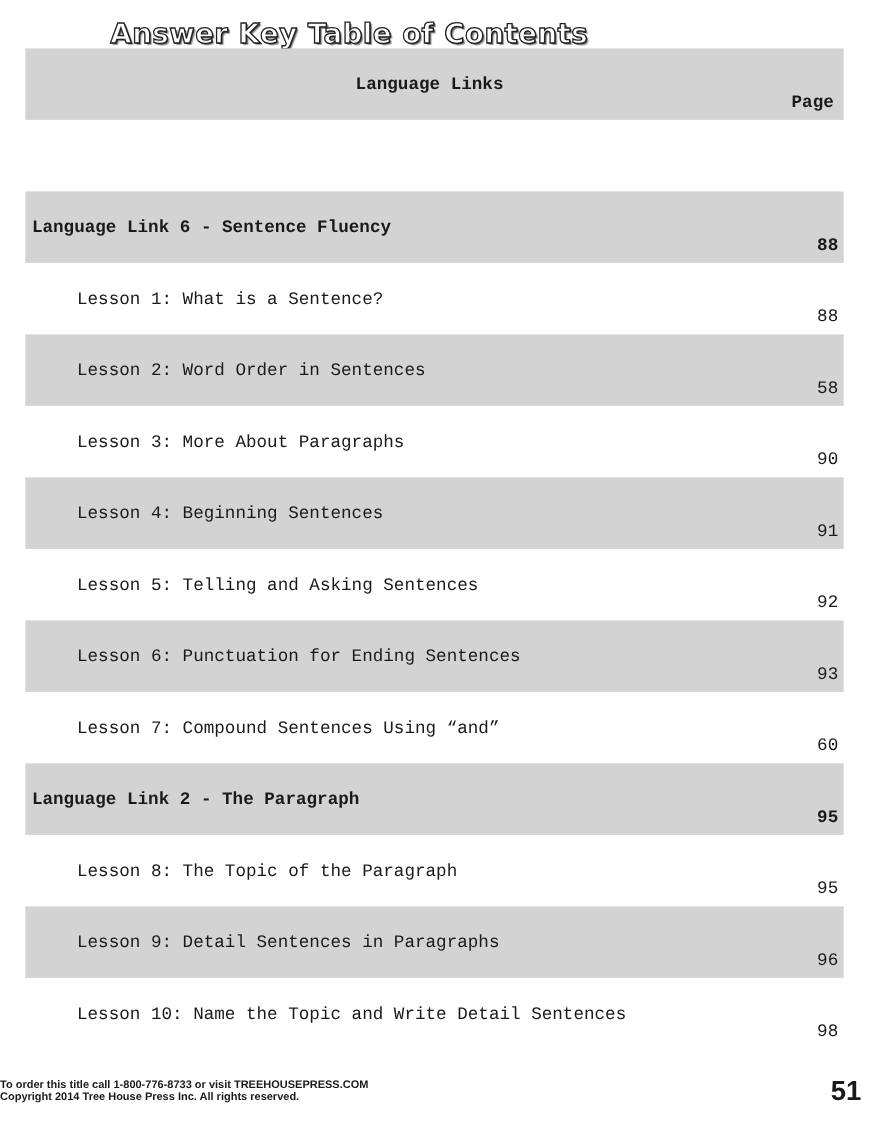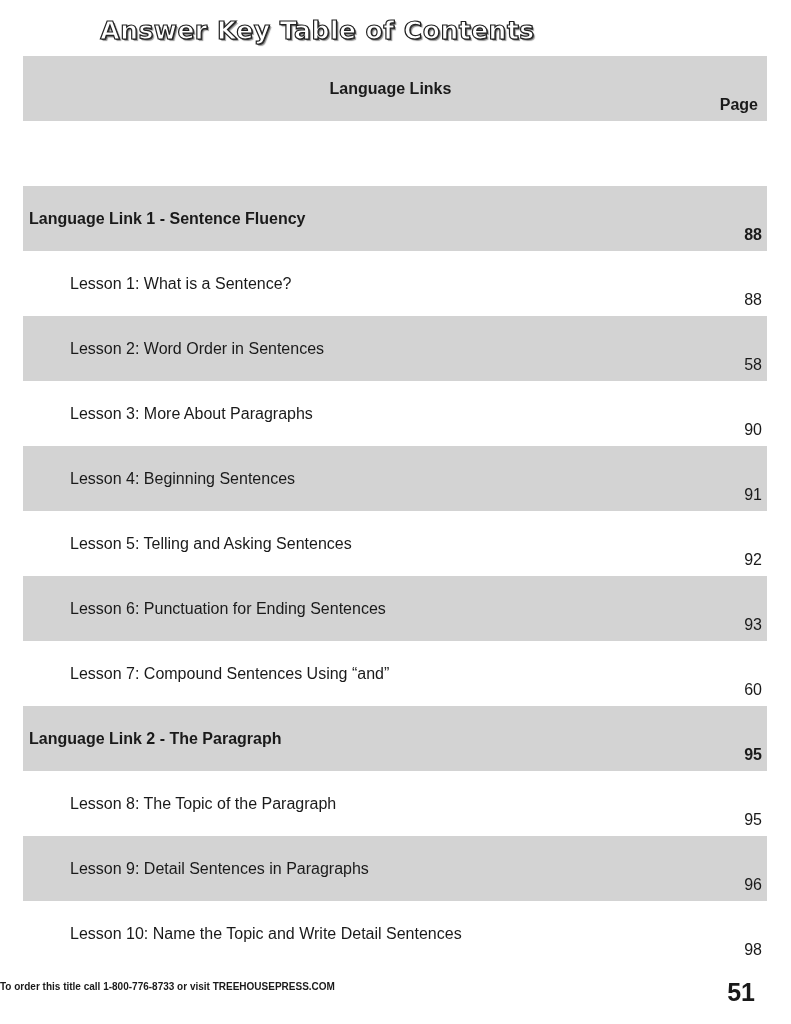--- a/index.html
+++ b/index.html
@@ -4,47 +4,47 @@
 <style>
   html, body { margin: 0; padding: 0; background: #ffffff; }
   body { width: 791px; height: 1024px; position: relative; overflow: hidden; font-family: "Liberation Sans", sans-serif; color: #1a1a1a; }
   .title {
     position: absolute; top: 16px; left: 0; width: 635px; text-align: center;
     font-family: "DejaVu Sans", sans-serif; font-weight: bold; font-size: 25px;
     color: #ffffff; letter-spacing: 0.5px;
     -webkit-text-stroke: 1.2px #222;
     text-shadow: 1px 1px 0 #444, 2px 2px 1px #999;
   }
-  .table { position: absolute; left: 23px; top: 56px; width: 744px; }
+  .table { position: absolute; left: 23px; top: 44px; width: 744px; font-family: Liberation Mono, monospace; }
   .row { height: 65px; display: flex; align-items: center; position: relative; }
   .row.shaded { background: #d3d3d3; }
   .row .label { flex: 1; font-size: 16px; }
   .row .page { width: 80px; text-align: right; padding-right: 5px; font-size: 16px; margin-top: 33px; }
   .row.header .label { text-align: center; font-weight: bold; padding-left: 80px; }
   .row.header .page { font-weight: bold; padding-right: 9px; }
   .row.section .label { font-weight: bold; padding-left: 6px; }
   .row.section .page { font-weight: bold; }
   .row.lesson .label { padding-left: 47px; }
   .footer { position: absolute; top: 981px; left: 0; width: 741px; text-align: left; font-size: 10px; font-weight: bold; line-height: 11px; }
-  .page-num { position: absolute; top: 978px; right: 36px; font-size: 25px; font-weight: bold; color: #1a1a1a; }
+  .page-num { position: absolute; top: 978px; right: 8px; font-size: 25px; font-weight: bold; color: #1a1a1a; }
 </style>
 </head>
 <body>
 
 <div class="title">Answer Key Table of Contents</div>
 
 <div class="table">
   <div class="row header shaded">
     <span class="label">Language Links</span>
     <span class="page">Page</span>
   </div>
   <div class="row spacer"></div>
 
   <div class="row section shaded">
-    <span class="label">Language Link 1 - Sentence Fluency</span>
+    <span class="label">Language Link 6 - Sentence Fluency</span>
     <span class="page">88</span>
   </div>
   <div class="row lesson">
     <span class="label">Lesson 1: What is a Sentence?</span>
     <span class="page">88</span>
   </div>
   <div class="row lesson shaded">
     <span class="label">Lesson 2: Word Order in Sentences</span>
     <span class="page">58</span>
   </div>
@@ -81,14 +81,15 @@
     <span class="page">96</span>
   </div>
   <div class="row lesson">
     <span class="label">Lesson 10: Name the Topic and Write Detail Sentences</span>
     <span class="page">98</span>
   </div>
 </div>
 
 <div class="footer">
   <div>To order this title call 1-800-776-8733 or visit TREEHOUSEPRESS.COM</div>
+  <div>Copyright 2014 Tree House Press Inc. All rights reserved.</div>
 </div>
 <div class="page-num">51</div>
 
 </body></html>

